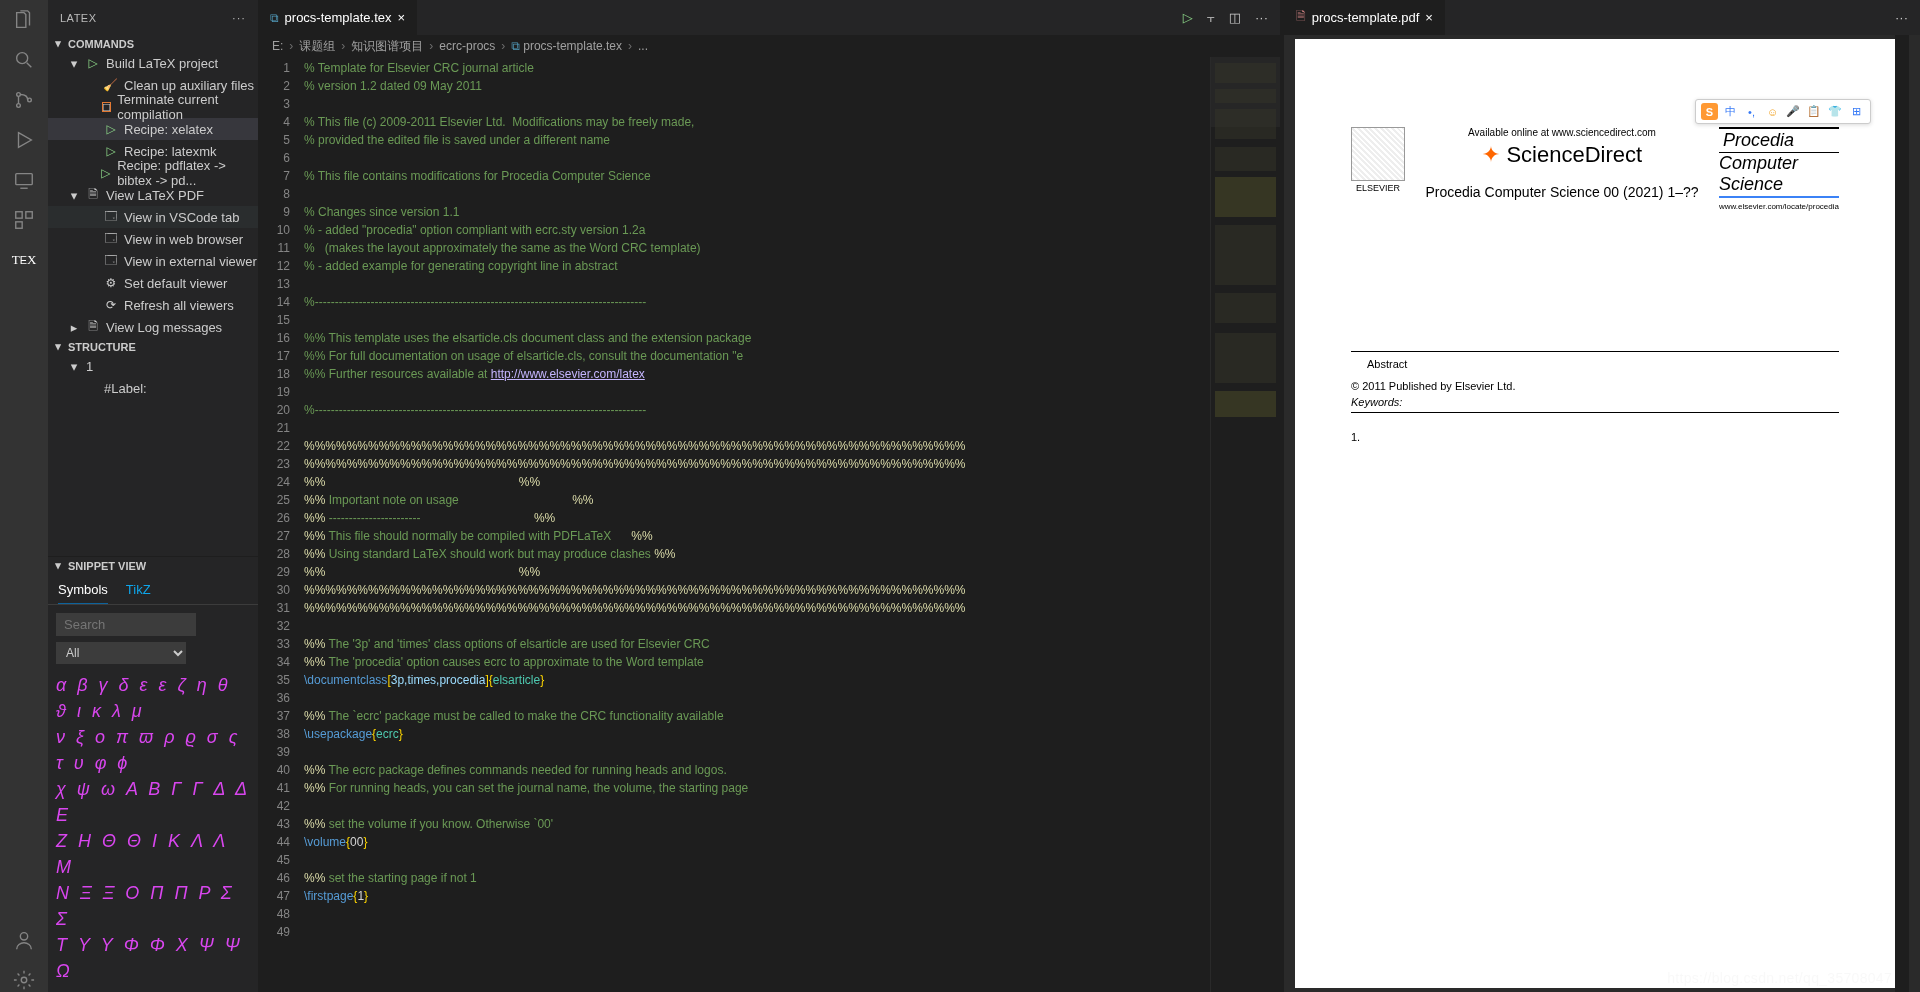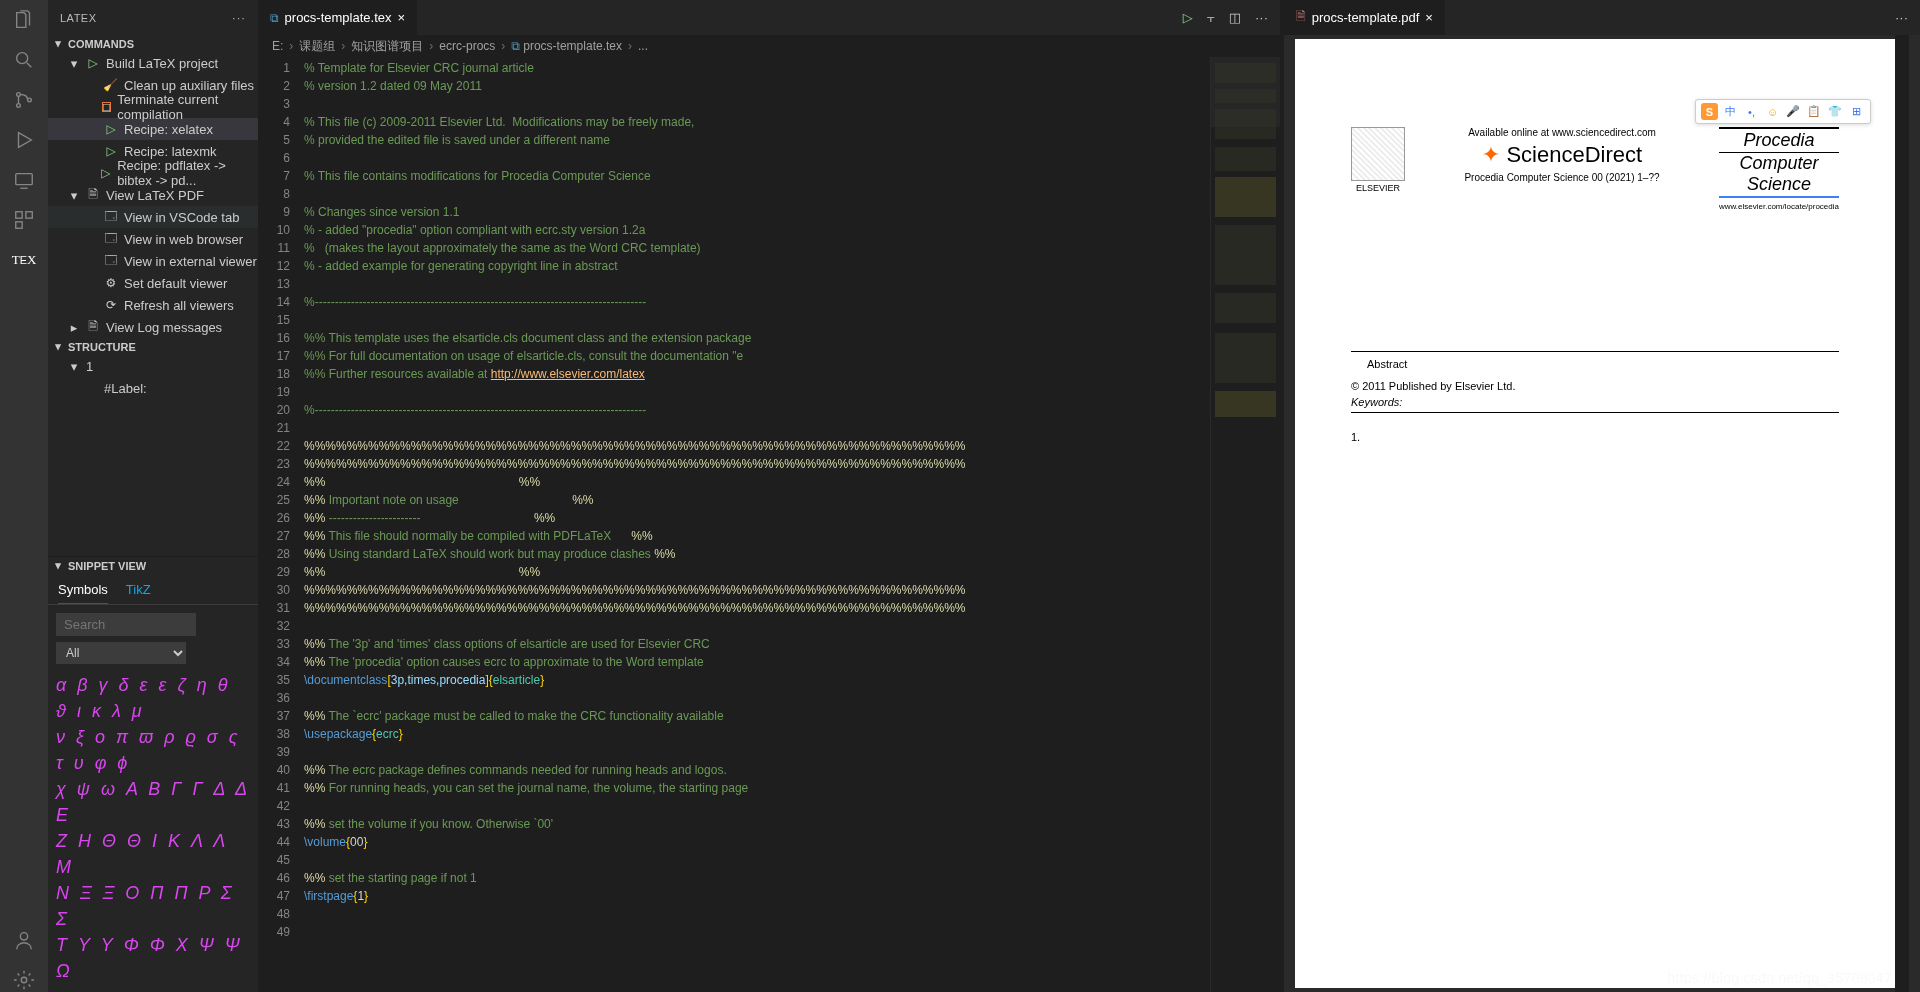--- a/index.html
+++ b/index.html
@@ -47,37 +47,37 @@
 .bc-icon{color:#519aba}
 .editor-wrap{flex:1;display:flex;overflow:hidden;position:relative}
 .gutter{width:46px;text-align:right;color:#858585;font-family:Consolas,monospace;font-size:12px;line-height:18px;padding:2px 14px 0 0;user-select:none}
 .code{flex:1;font-family:Consolas,monospace;font-size:12px;line-height:18px;padding-top:2px;white-space:pre;overflow:hidden;color:#d4d4d4}
 .c-comment{color:#6a9955}
 .c-pct{color:#dcdcaa}
 .c-cmd{color:#569cd6}
 .c-brack{color:#ffd700}
 .c-arg{color:#4ec9b0}
 .c-argb{color:#9cdcfe}
-.c-url{color:#fdba74;text-decoration:underline}
+.c-url{color:#c4b5fd;text-decoration:underline}
 .minimap{width:70px;background:#1e1e1e;position:relative;border-left:1px solid #2a2a2a}
 .mm-block{position:absolute;left:4px;right:4px;background:#3a3a2a;opacity:.4}
 .mm-hl{position:absolute;left:0;right:0;background:rgba(255,255,255,.04);height:70px;top:0}
 .split{width:4px;background:#1e1e1e;cursor:col-resize}
 .pdf-pane{width:636px;display:flex;flex-direction:column;background:#252526}
 .pdf-tabs{display:flex;height:35px;background:#252526;align-items:stretch}
 .pdf-viewport{flex:1;background:#2a2a2a;display:flex;justify-content:center;overflow:hidden;position:relative}
 .page{background:#fff;color:#000;width:600px;margin:4px 0;padding:88px 56px 56px;font-family:"Times New Roman",serif;position:relative}
 .hdr-row{display:flex;justify-content:space-between;align-items:flex-start}
 .elsevier-box{display:flex;flex-direction:column;align-items:center;font-size:9px;gap:2px}
 .elsevier-logo{width:54px;height:54px;border:1px solid #999;background:repeating-linear-gradient(45deg,#eee,#eee 2px,#fff 2px,#fff 4px)}
 .center-box{text-align:center}
 .avail{font-size:10px}
 .sd{font-size:22px;font-weight:400;margin-top:4px}
-.pcs-line{font-size:10px;margin-top:4px}
-.proc-box{text-align:center;font-family:"Times New Roman",serif}
+.pcs-line{font-size:14px;margin-top:16px}
+.proc-box{font-family:"Times New Roman",serif}
 .proc-box .p1{font-size:18px;font-style:italic;border-top:2px solid #000;border-bottom:1px solid #000;padding:1px 4px}
 .proc-box .p2{font-size:18px;font-style:italic}
 .proc-box .p3{font-size:18px;font-style:italic;border-bottom:2px solid #3b82f6;padding-bottom:1px}
 .proc-url{font-size:8px;margin-top:4px}
 .hr-thin{border:none;border-top:1px solid #000;margin:0}
 .abstract{font-size:11px;margin:6px 16px}
 .copyright{font-size:11px;margin:10px 0 4px}
 .keywords{font-size:11px;font-style:italic}
 .pgnum{font-size:11px;margin-top:18px}
 .ime-bar{position:absolute;top:60px;right:24px;background:#fff;border:1px solid #ccc;border-radius:3px;display:flex;gap:4px;padding:3px 5px;box-shadow:0 1px 4px rgba(0,0,0,.15)}

